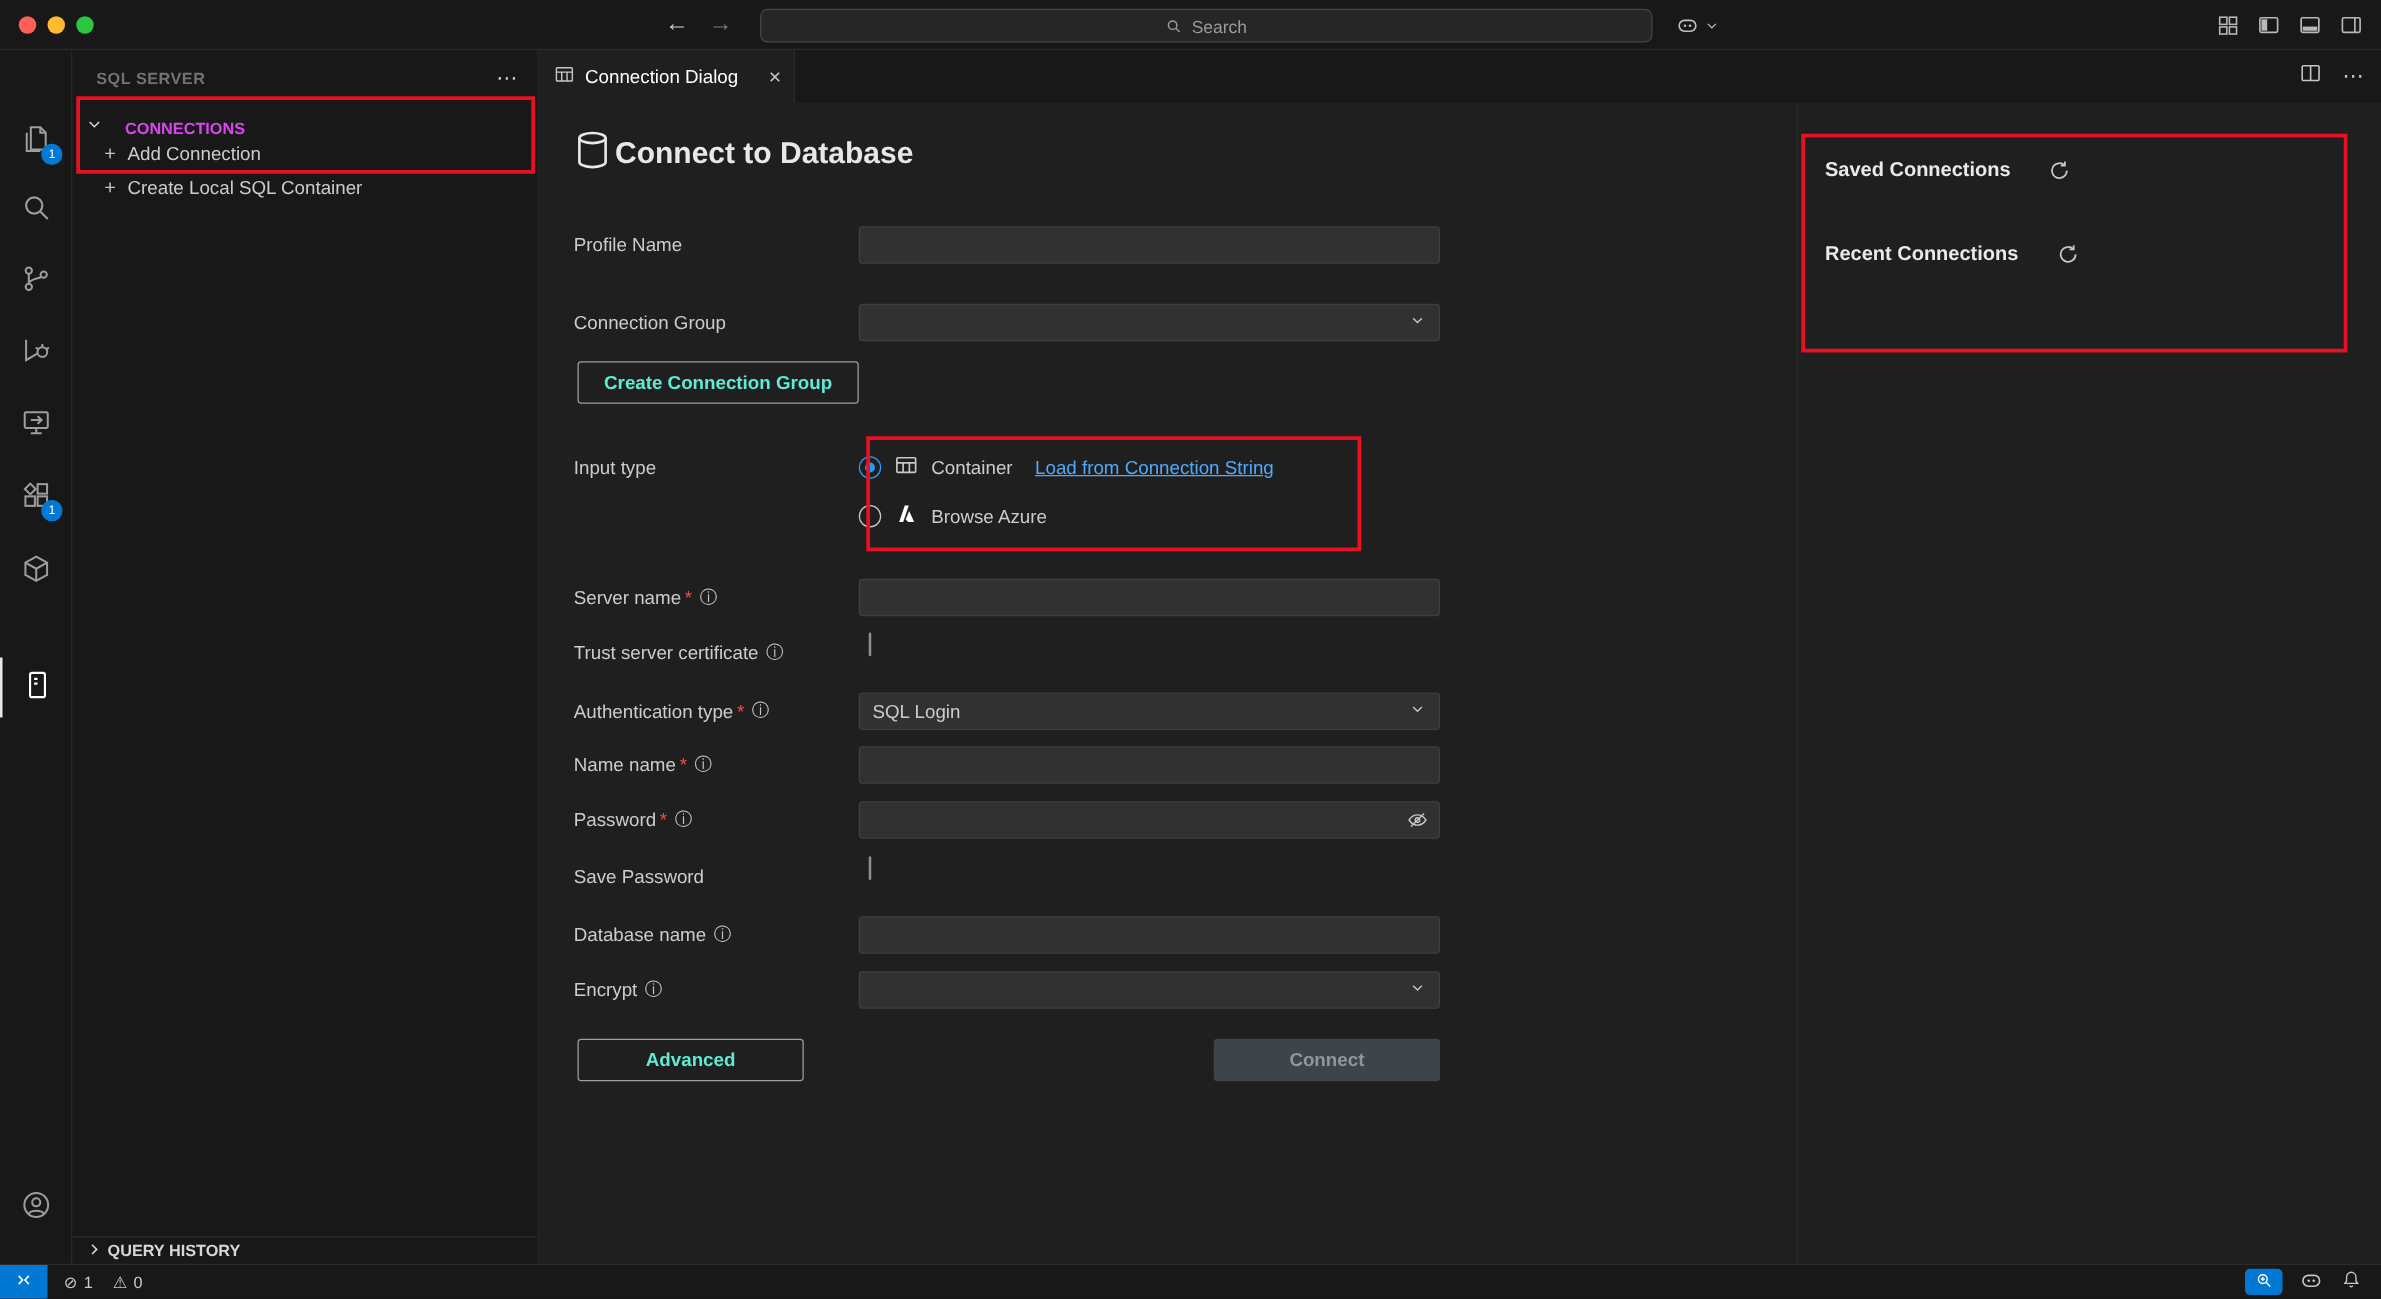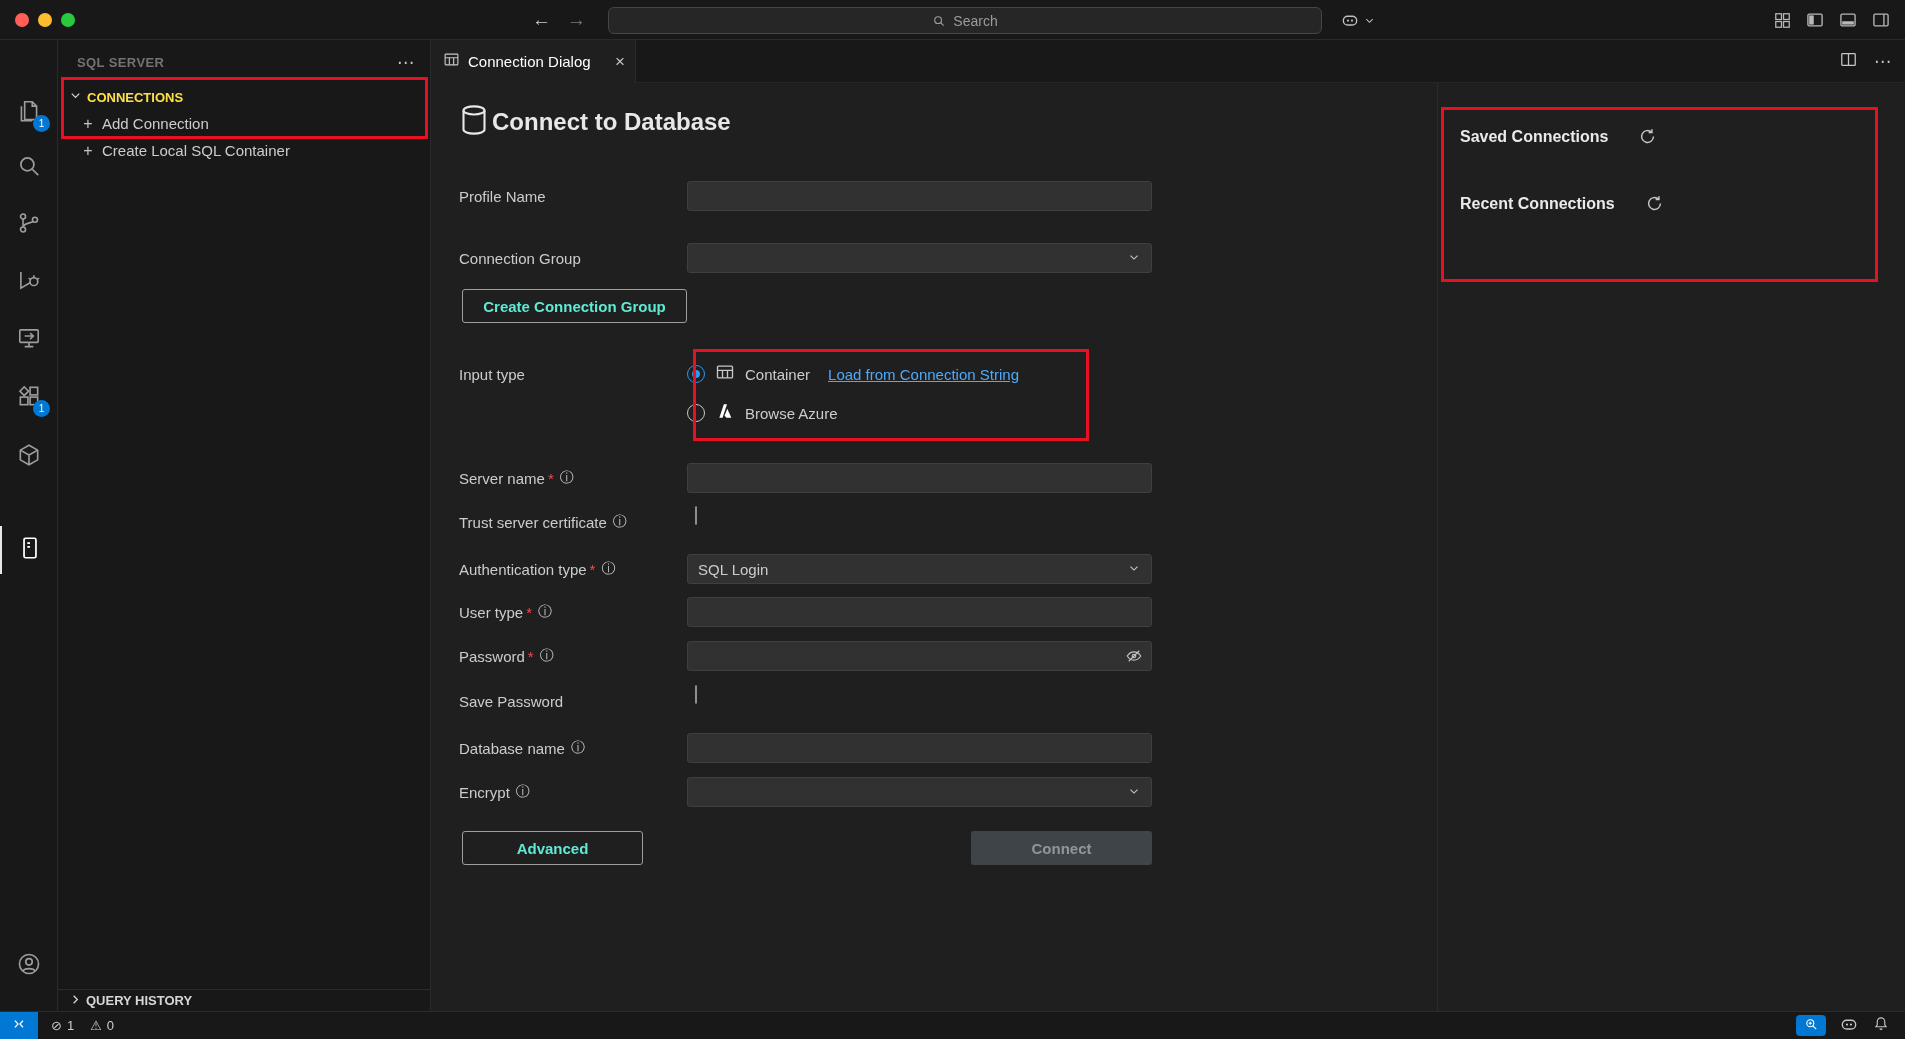--- a/index.html
+++ b/index.html
@@ -23,21 +23,21 @@
   .activitybar { position:absolute; left:0; top:40px; width:58px; height:971px; background:#181818; border-right:1px solid #2b2b2b; }
   .ab-item { position:absolute; left:0; width:58px; height:48px; display:flex; align-items:center; justify-content:center; cursor:pointer; }
   .ab-item.active { border-left:2px solid #e7e7e7; }
   .badge { position:absolute; right:8px; bottom:5px; min-width:17px; height:17px; border-radius:9px; background:#0078d4; color:#fff; font-size:10px; display:flex; align-items:center; justify-content:center; padding:0 3px; }
 
   
   .sidebar { position:absolute; left:58px; top:40px; width:373px; height:971px; background:#181818; border-right:1px solid #2b2b2b; }
   .sidebar-header { height:44px; display:flex; align-items:center; padding:0 16px 0 19px; }
   .sidebar-title { font-size:13px; color:#737373; letter-spacing:.4px;font-weight:bold; }
   .sidebar-more { margin-left:auto; color:#c5c5c5; font-size:17px; cursor:pointer; line-height:1; }
-  .section-header { height:26px; display:flex; align-items:center; gap:4px; padding-left:10px; font-size:13px; font-weight:700; color:#fde047; cursor:pointer; }
+  .section-header { height:26px; display:flex; align-items:flex-end; gap:17px; padding-left:10px; font-size:13px; font-weight:700; color:#d946ef; cursor:pointer; }
   .tree-item { height:27px; display:flex; align-items:center; gap:6px; padding-left:22px; font-size:15px; color:#cccccc; cursor:pointer; }
   .tree-plus { width:16px; text-align:center; font-size:16px; color:#c5c5c5; }
   .sidebar-bottom { position:absolute; bottom:0; left:0; width:100%; height:22px; display:flex; align-items:center; gap:3px; padding-left:10px; font-size:13px; font-weight:700; color:#d7d7d7; border-top:1px solid #2b2b2b; cursor:pointer; }
 
   
   .editor { position:absolute; left:431px; top:40px; right:0; height:971px; background:#1f1f1f; }
   .tabbar { position:absolute; top:0; left:0; right:0; height:43px; background:#181818; border-bottom:1px solid #252525; display:flex; }
   .tab { width:205px; height:43px; background:#1f1f1f; border-right:1px solid #2b2b2b; display:flex; align-items:center; gap:8px; padding:0 10px 0 12px; cursor:pointer; }
   .tab-label { font-size:15px; color:#ffffff; white-space:nowrap; }
   .tab-close { margin-left:auto; font-size:17px; color:#c5c5c5; cursor:pointer; line-height:1; }
@@ -400,21 +400,21 @@
               <svg width="14" height="14" viewBox="0 0 24 24">
                   <path d="M6 9.5l6 6 6-6" fill="none" stroke="#c5c5c5" stroke-width="2"></path>
                 </svg>
             </span>
           </div>
         </span>
       </div>
 
       <div class="frow" style="top:514px">
         <label class="flabel">
-          <span>User type</span>
+          <span>Name name</span>
           <span class="req">*</span>
           <span class="info">ⓘ</span>
         </label>
         <span class="fctrl"><input class="finput" style=""></span>
       </div>
 
       <div class="frow" style="top:558px">
         <label class="flabel">
           <span>Password</span>
           <span class="req">*</span>

